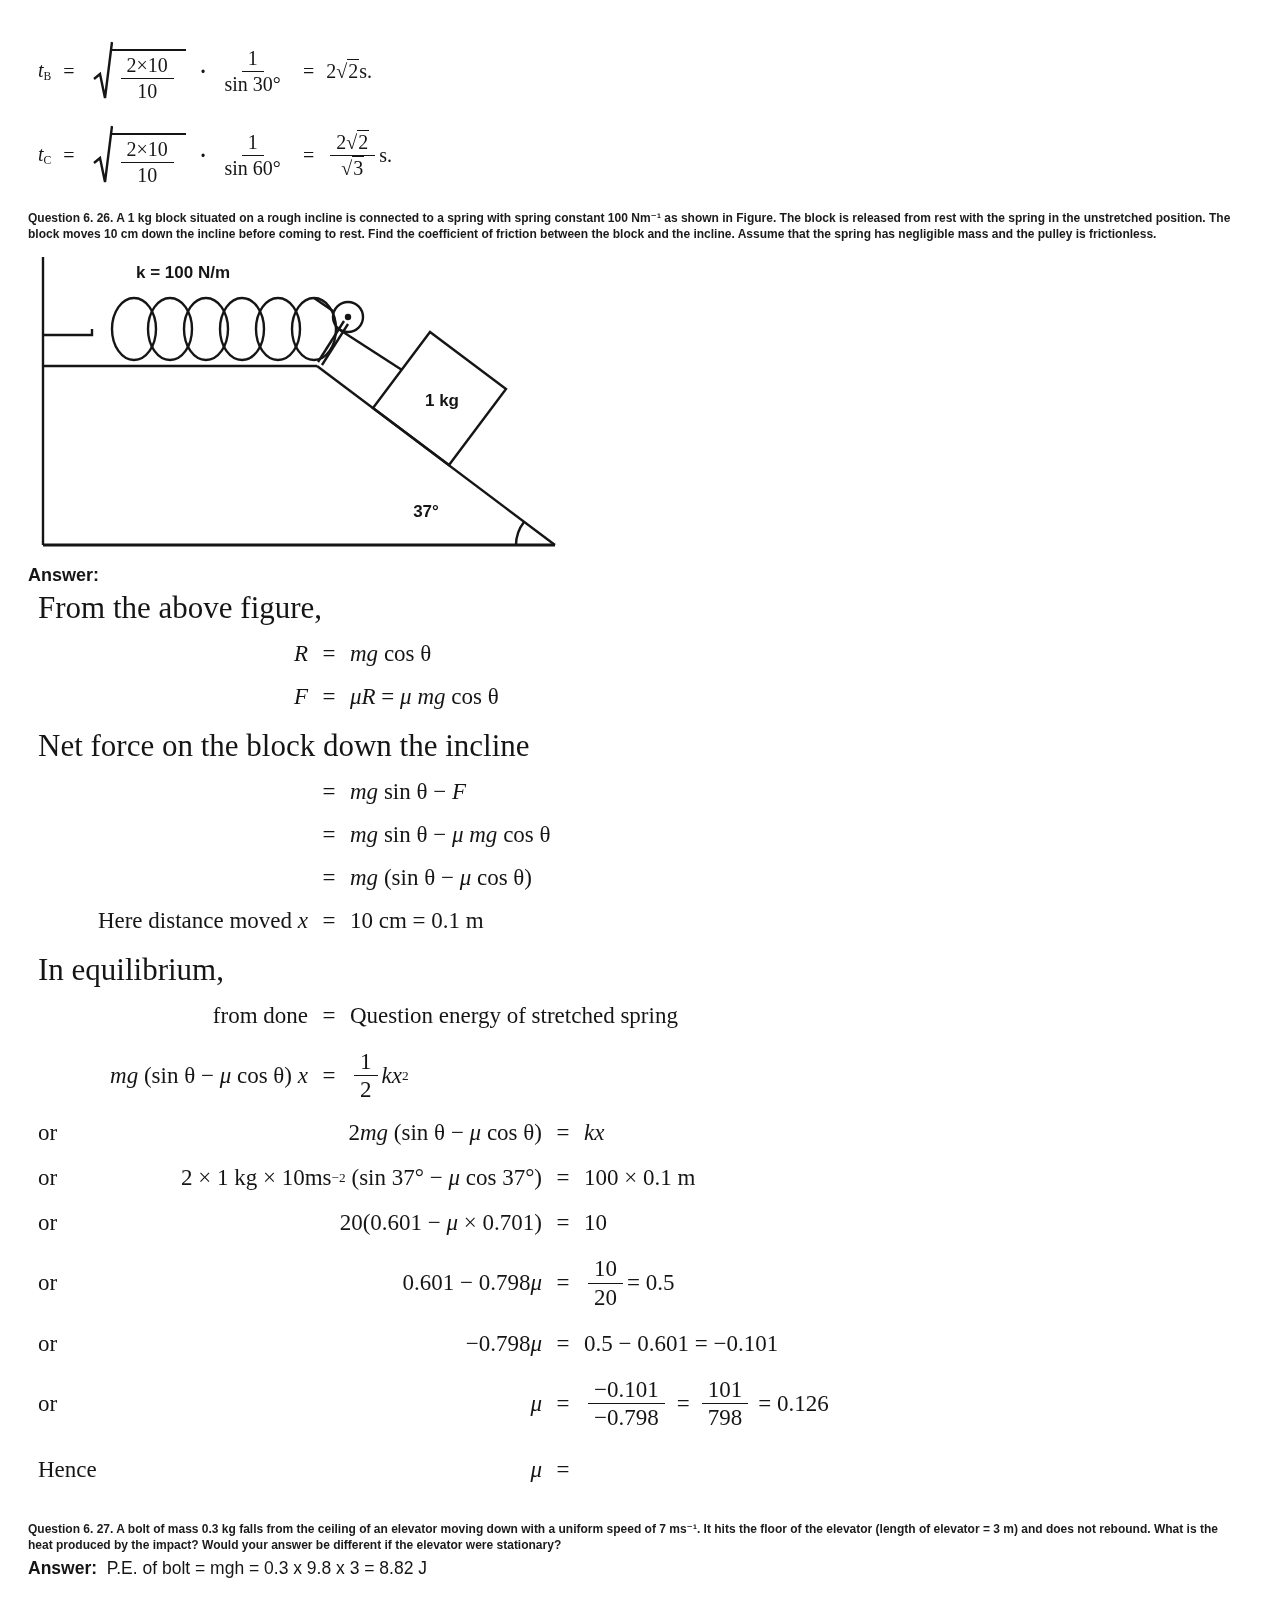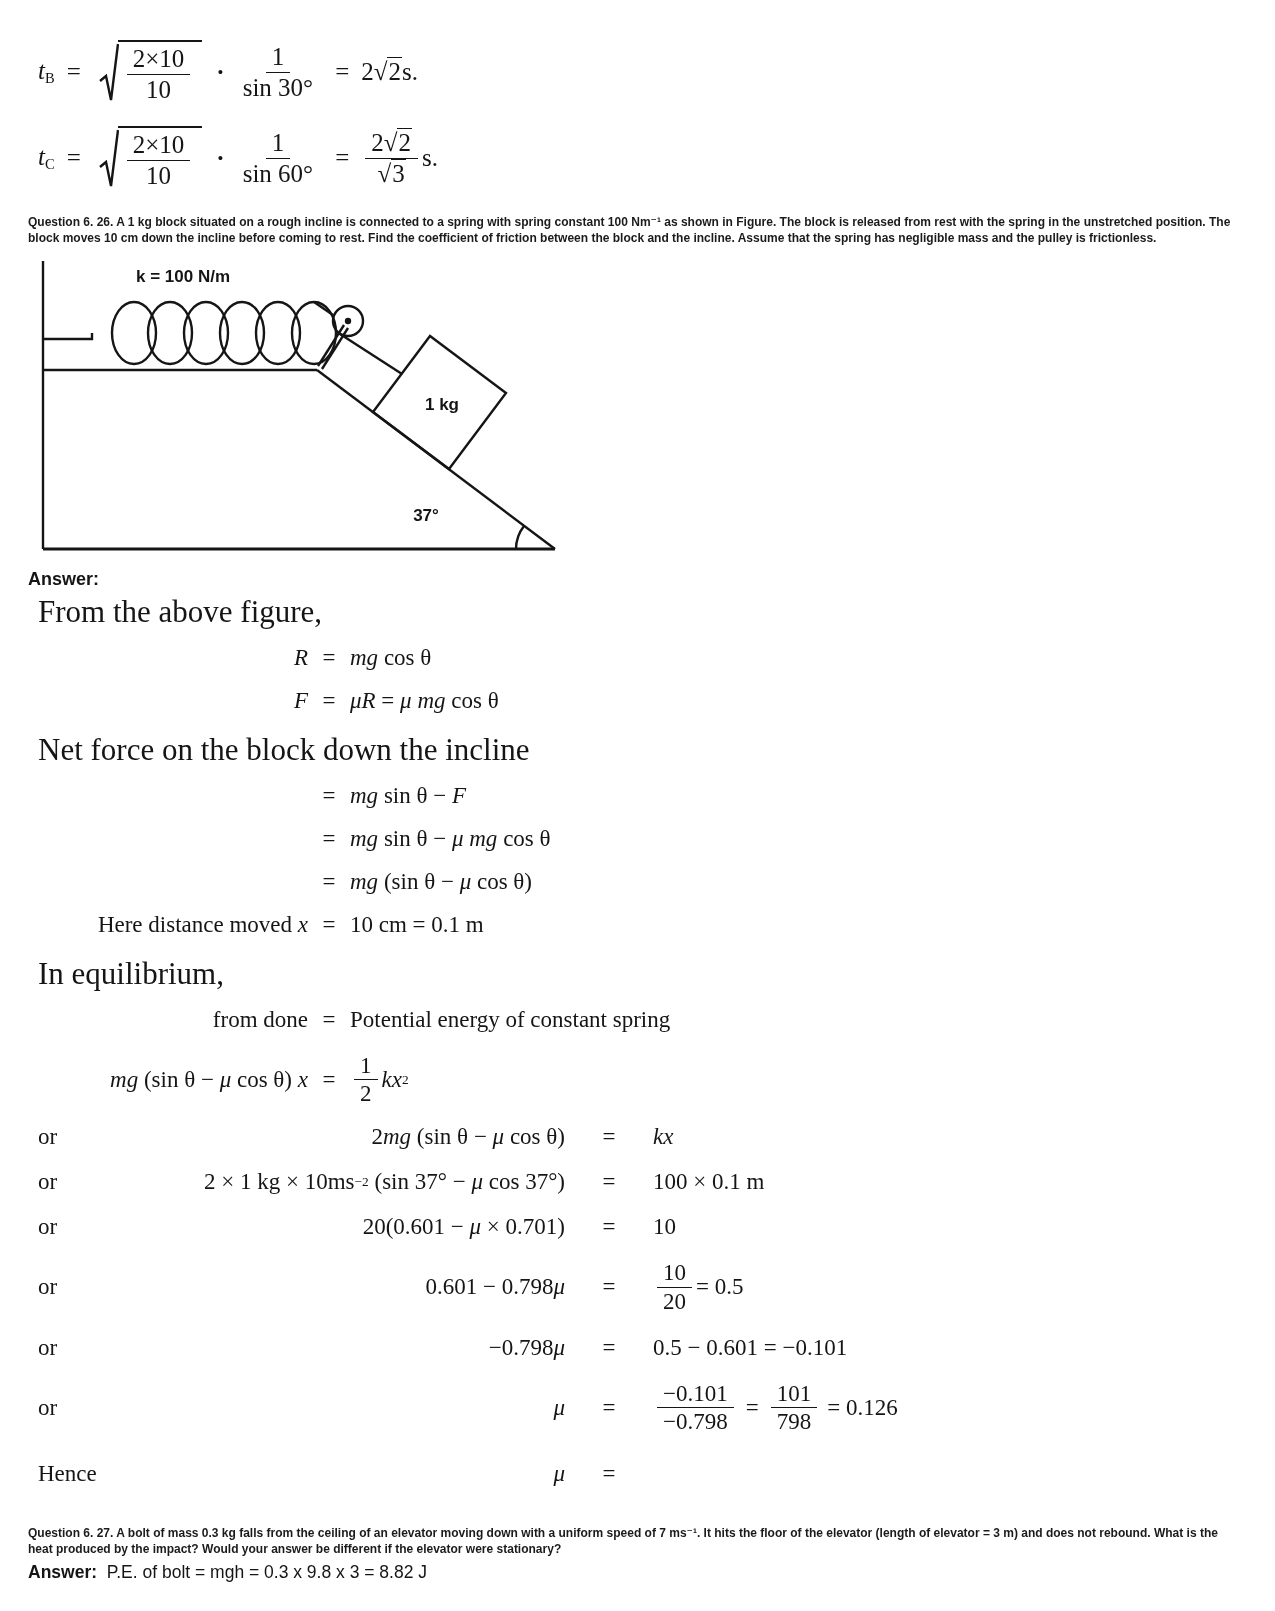--- a/index.html
+++ b/index.html
@@ -22,21 +22,21 @@
   .frac .den { padding:1px 6px 0; }
 
   .ovl { border-top:1.6px solid #151515; padding:0 1px; }
 
   .sqrt { display:inline-flex; align-items:flex-end; margin:0 6px; }
   .radsvg { width:20px; height:62px; flex:0 0 auto; margin-right:-1px; }
   .radsvg path { stroke:#151515; stroke-width:2.4; fill:none; }
   .radicand { border-top:2.2px solid #151515; padding:3px 8px 0 5px; display:inline-flex; }
 
   
-  .topeq { display:flex; align-items:center; font-size:25px; margin:10px 0 22px 10px; white-space:pre; }
+  .topeq { display:flex; align-items:center; font-size:20px; margin:10px 0 22px 10px; white-space:pre; }
   .topeq .eqs { margin:0 12px; }
   .topeq .dotop { margin:0 8px; font-weight:bold; }
 
   
   .qpara {
     font-family:"Liberation Sans","DejaVu Sans",sans-serif;
     font-weight:bold; font-size:12px; line-height:1.36;
     margin:24px 0 0 0; color:#1b1b1b;
   }
   .ans-label {
@@ -54,21 +54,21 @@
   .figsvg .ln { stroke:#151515; stroke-width:2.4; fill:none; }
   .figsvg .thick { stroke-width:3; }
   .fig-label { font-family:"Liberation Sans","DejaVu Sans",sans-serif;
                font-weight:bold; font-size:17px; fill:#151515; }
 
   
   .serifline { font-size:31px; margin:16px 0 0 10px; }
   .g1row { display:grid; grid-template-columns:270px 42px 1fr; align-items:center;
            font-size:23px; margin:13px 0 0 10px; min-height:30px; }
   .g2row { display:grid; grid-template-columns:64px 440px 42px 1fr; align-items:center;
-           font-size:23px; margin:15px 0 0 10px; min-height:30px;gap:23px; }
+           font-size:23px; margin:15px 0 0 10px; min-height:30px; }
   .g1row .lhs, .g2row .lhs { display:flex; justify-content:flex-end; align-items:center; white-space:pre; }
   .g1row .eq,  .g2row .eq  { text-align:center; }
   .g1row .rhs, .g2row .rhs { display:flex; justify-content:flex-start; align-items:center; white-space:pre; }
   .g2row .rowlbl { white-space:pre; }
 </style>
 </head>
 <body>
 
 <div class="page">
 
@@ -185,21 +185,21 @@
     <span class="lhs"><span>Here distance moved </span><span class="it">x</span></span>
     <span class="eq">=</span>
     <span class="rhs"><span>10 cm = 0.1 m</span></span>
   </div>
 
   <div class="serifline">In equilibrium,</div>
 
   <div class="g1row">
     <span class="lhs"><span>from done</span></span>
     <span class="eq">=</span>
-    <span class="rhs"><span>Potential energy of constant spring</span></span>
+    <span class="rhs"><span>Question energy of stretched spring</span></span>
   </div>
   <div class="g1row" style="margin-top:18px;">
     <span class="lhs"><span class="it">mg</span><span> (sin θ − </span><span class="it">μ</span><span> cos θ) </span><span class="it">x</span></span>
     <span class="eq">=</span>
     <span class="rhs">
       <span class="frac"><span class="num">1</span><span class="den">2</span></span><span class="it">kx</span><sup>2</sup>
     </span>
   </div>
 
   <div class="g2row">

